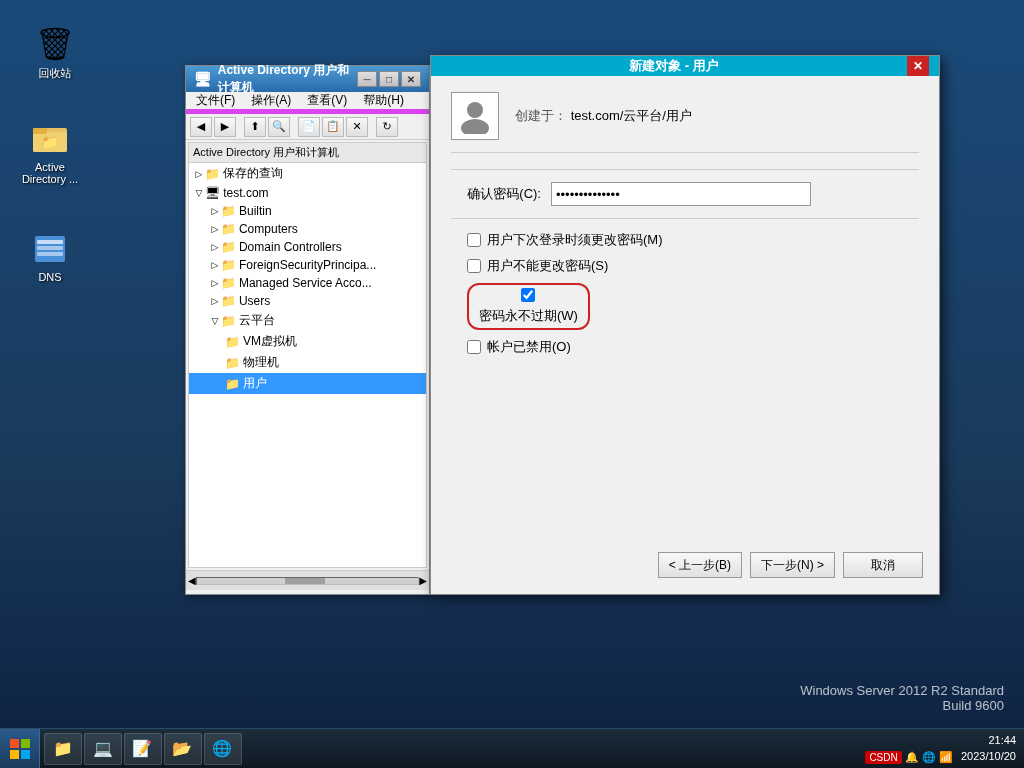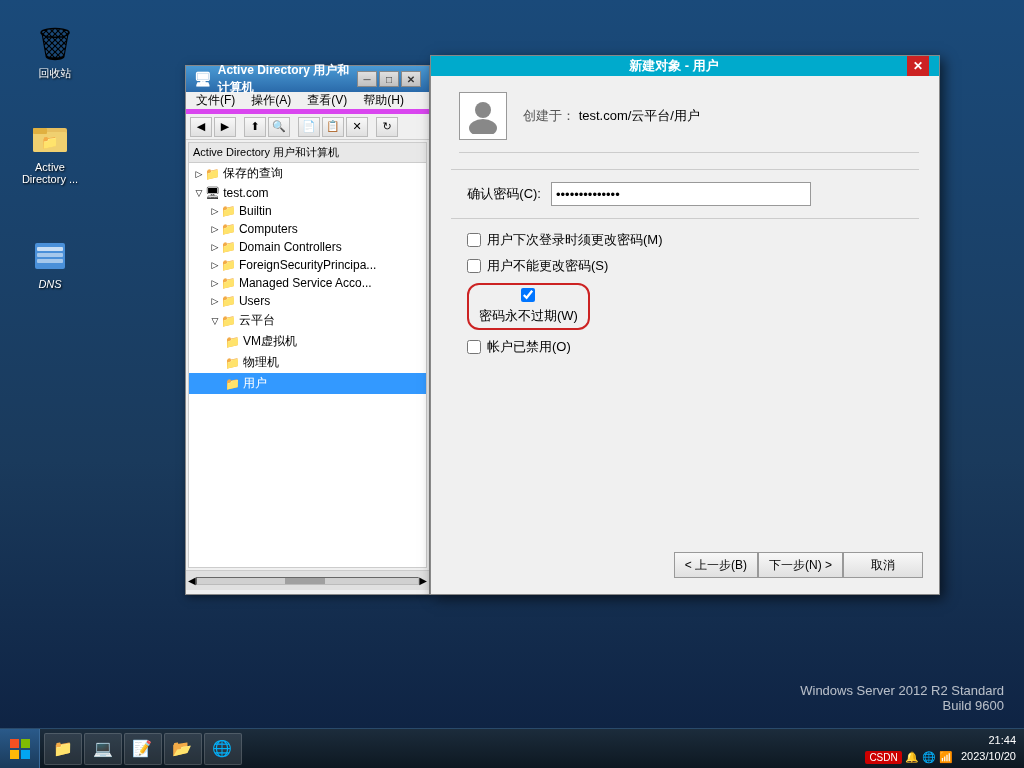--- a/index.html
+++ b/index.html
@@ -272,21 +272,20 @@
       padding: 16px 20px;
     }
 
     .dialog-header-info {
       display: flex;
       align-items: center;
       gap: 16px;
       padding-bottom: 12px;
       border-bottom: 1px solid #ccc;
       margin-bottom: 16px;
-      margin-left: 8px;
     }
     .user-avatar {
       width: 48px;
       height: 48px;
       border: 1px solid #999;
       display: flex;
       align-items: center;
       justify-content: center;
       font-size: 30px;
       background: white;
@@ -348,20 +347,21 @@
       align-items: center;
       gap: 6px;
       flex-direction: column;
     }
 
     .dialog-footer {
       position: absolute;
       bottom: 16px;
       right: 16px;
       display: flex;
+      gap: 8px;
     }
     .dialog-btn {
       min-width: 80px;
       height: 26px;
       background: linear-gradient(180deg, #f8f8f8 0%, #e0e0e0 100%);
       border: 1px solid #999;
       cursor: pointer;
       font-size: 12px;
       display: flex;
       align-items: center;
@@ -408,21 +408,21 @@
       <svg width="38" height="38" viewBox="0 0 38 38">
         <rect x="2" y="8" width="34" height="24" rx="2" fill="#e8c060"></rect>
         <rect x="2" y="12" width="34" height="20" rx="2" fill="#f0d070"></rect>
         <rect x="2" y="8" width="14" height="6" rx="1" fill="#e0b040"></rect>
         <text x="19" y="27" text-anchor="middle" font-size="14" fill="#8b4513">📁</text>
       </svg>
     </div>
     <div class="icon-label">Active Directory ...</div>
   </div>
 
-  <div class="desktop-icon" style="top:232px; left:15px;font-style:italic;">
+  <div class="desktop-icon" style="top:225px; left:15px;">
     <div class="icon-img">
       <svg width="38" height="38" viewBox="0 0 38 38">
         <rect x="4" y="6" width="30" height="26" rx="2" fill="#4a90d9"></rect>
         <rect x="6" y="10" width="26" height="4" rx="1" fill="white" opacity="0.7"></rect>
         <rect x="6" y="16" width="26" height="4" rx="1" fill="white" opacity="0.5"></rect>
         <rect x="6" y="22" width="26" height="4" rx="1" fill="white" opacity="0.5"></rect>
       </svg>
     </div>
     <div class="icon-label">DNS</div>
   </div>

